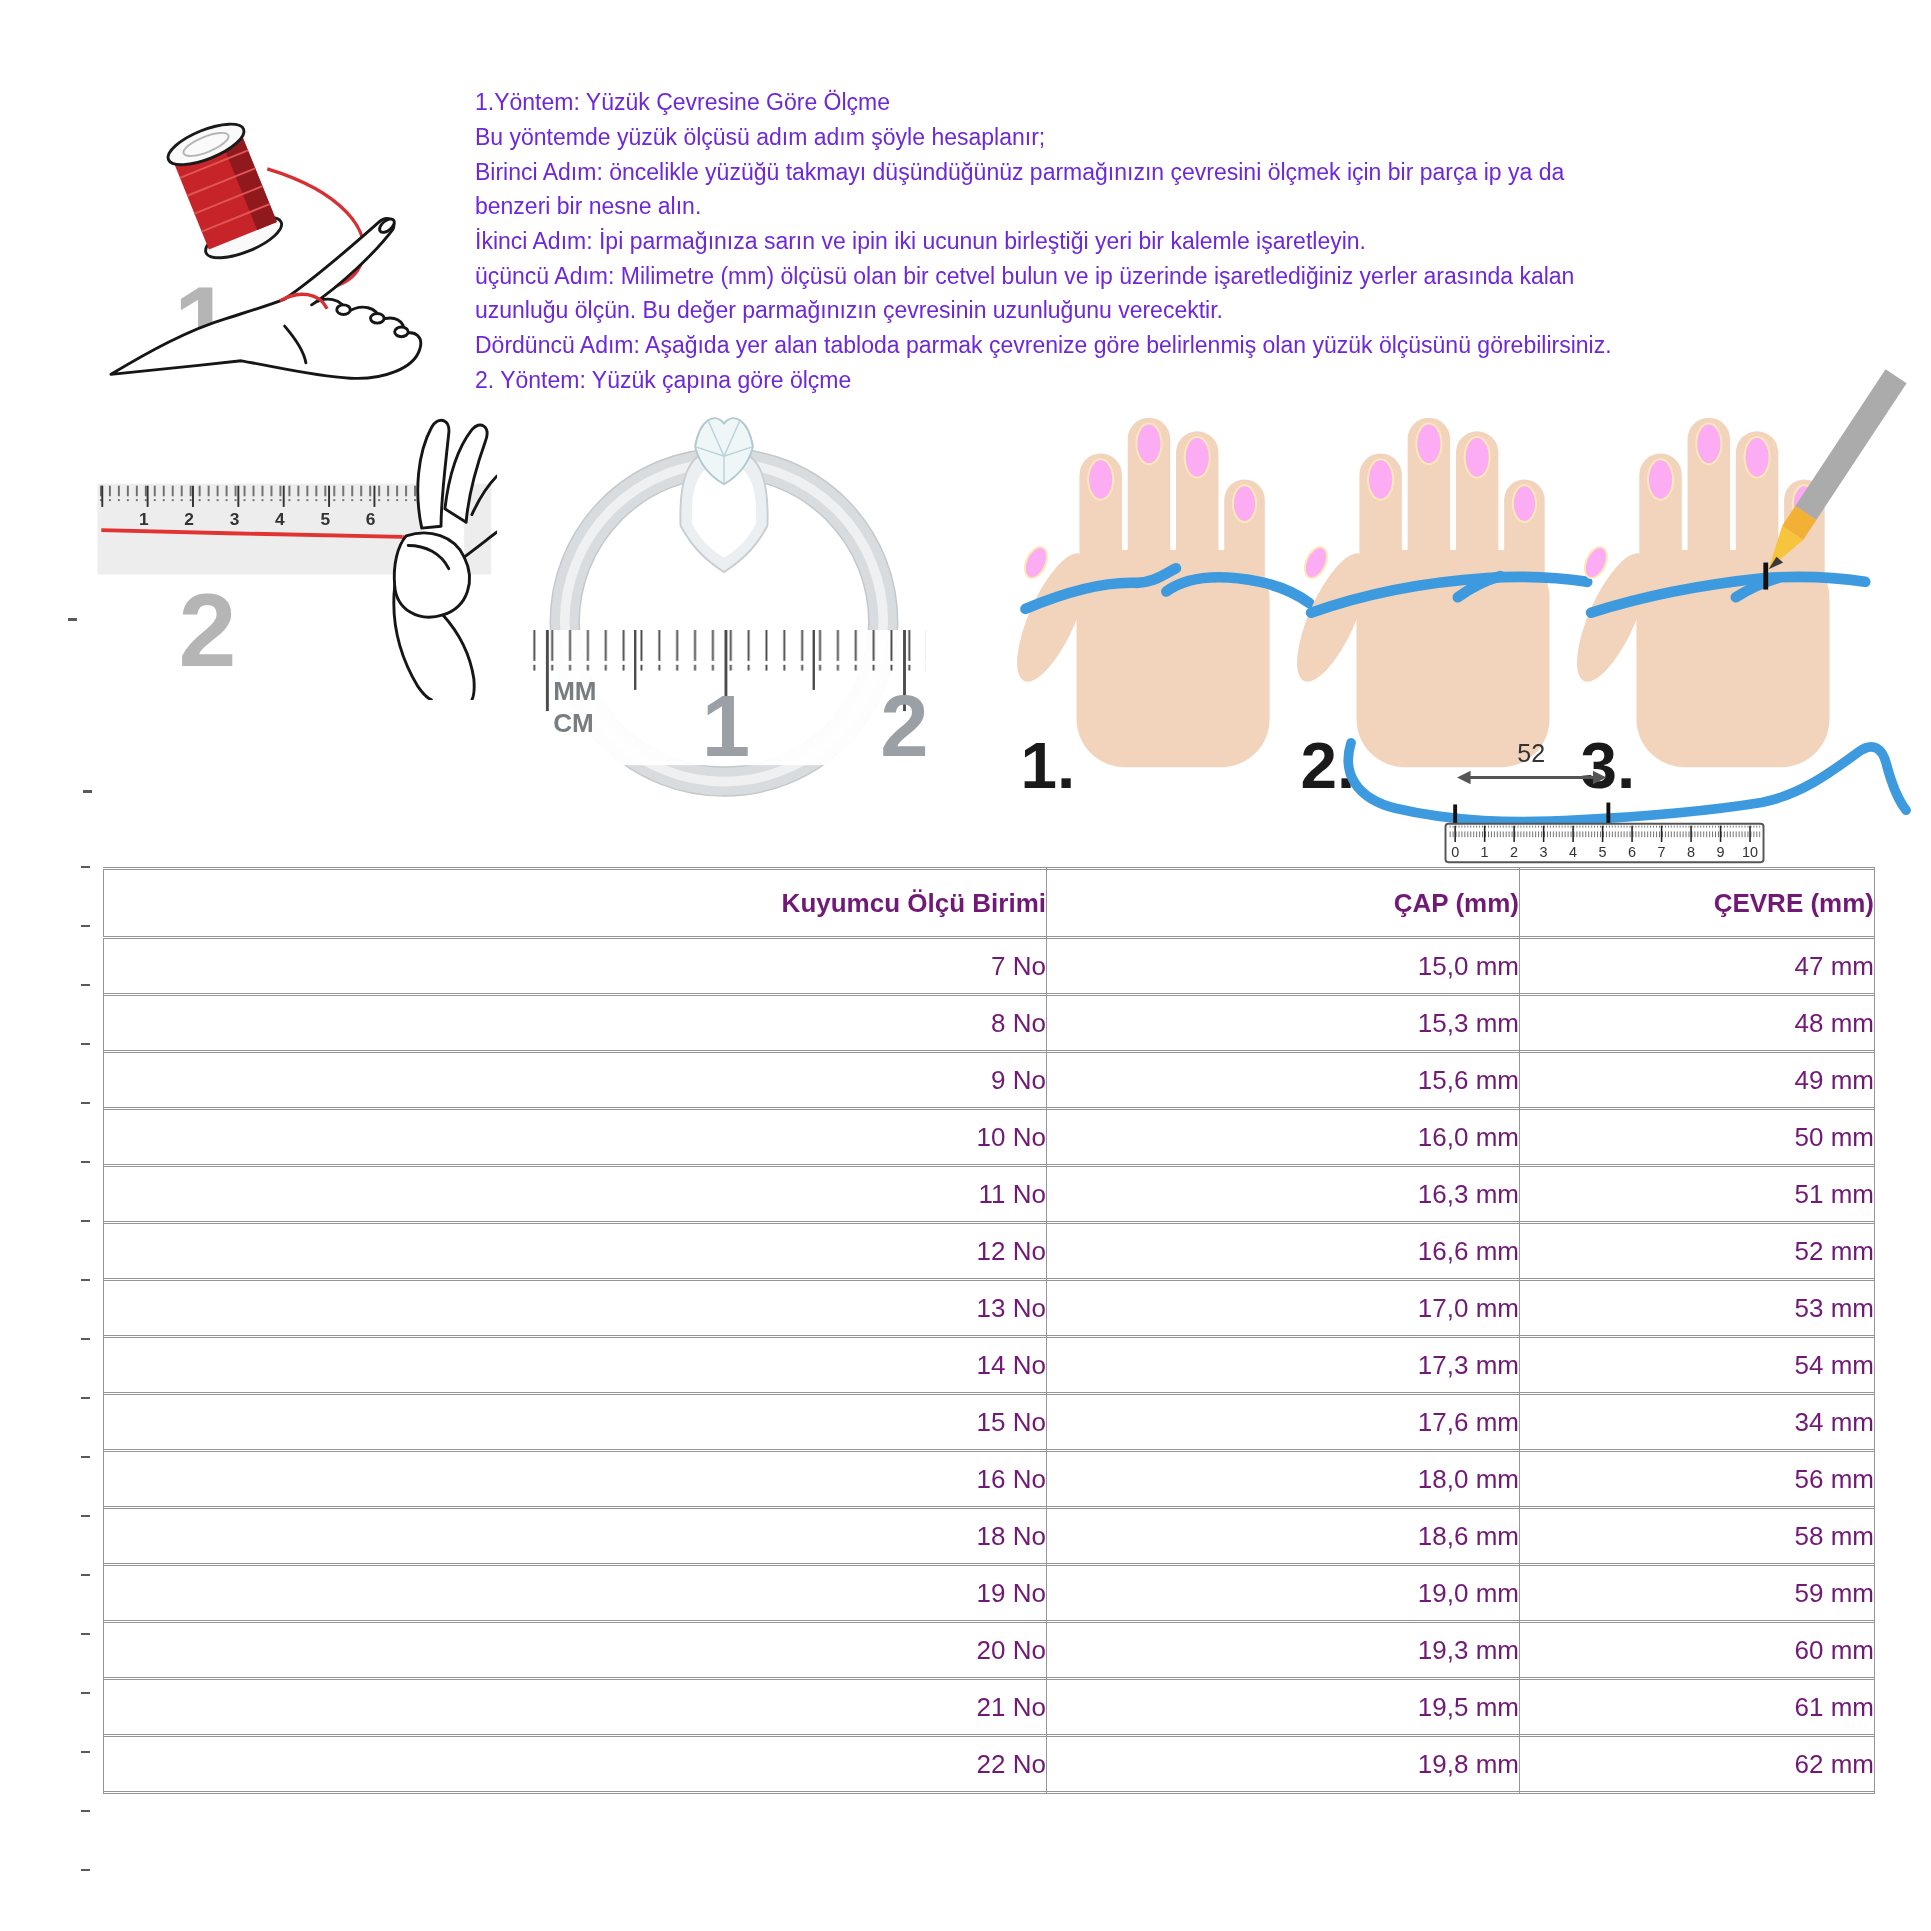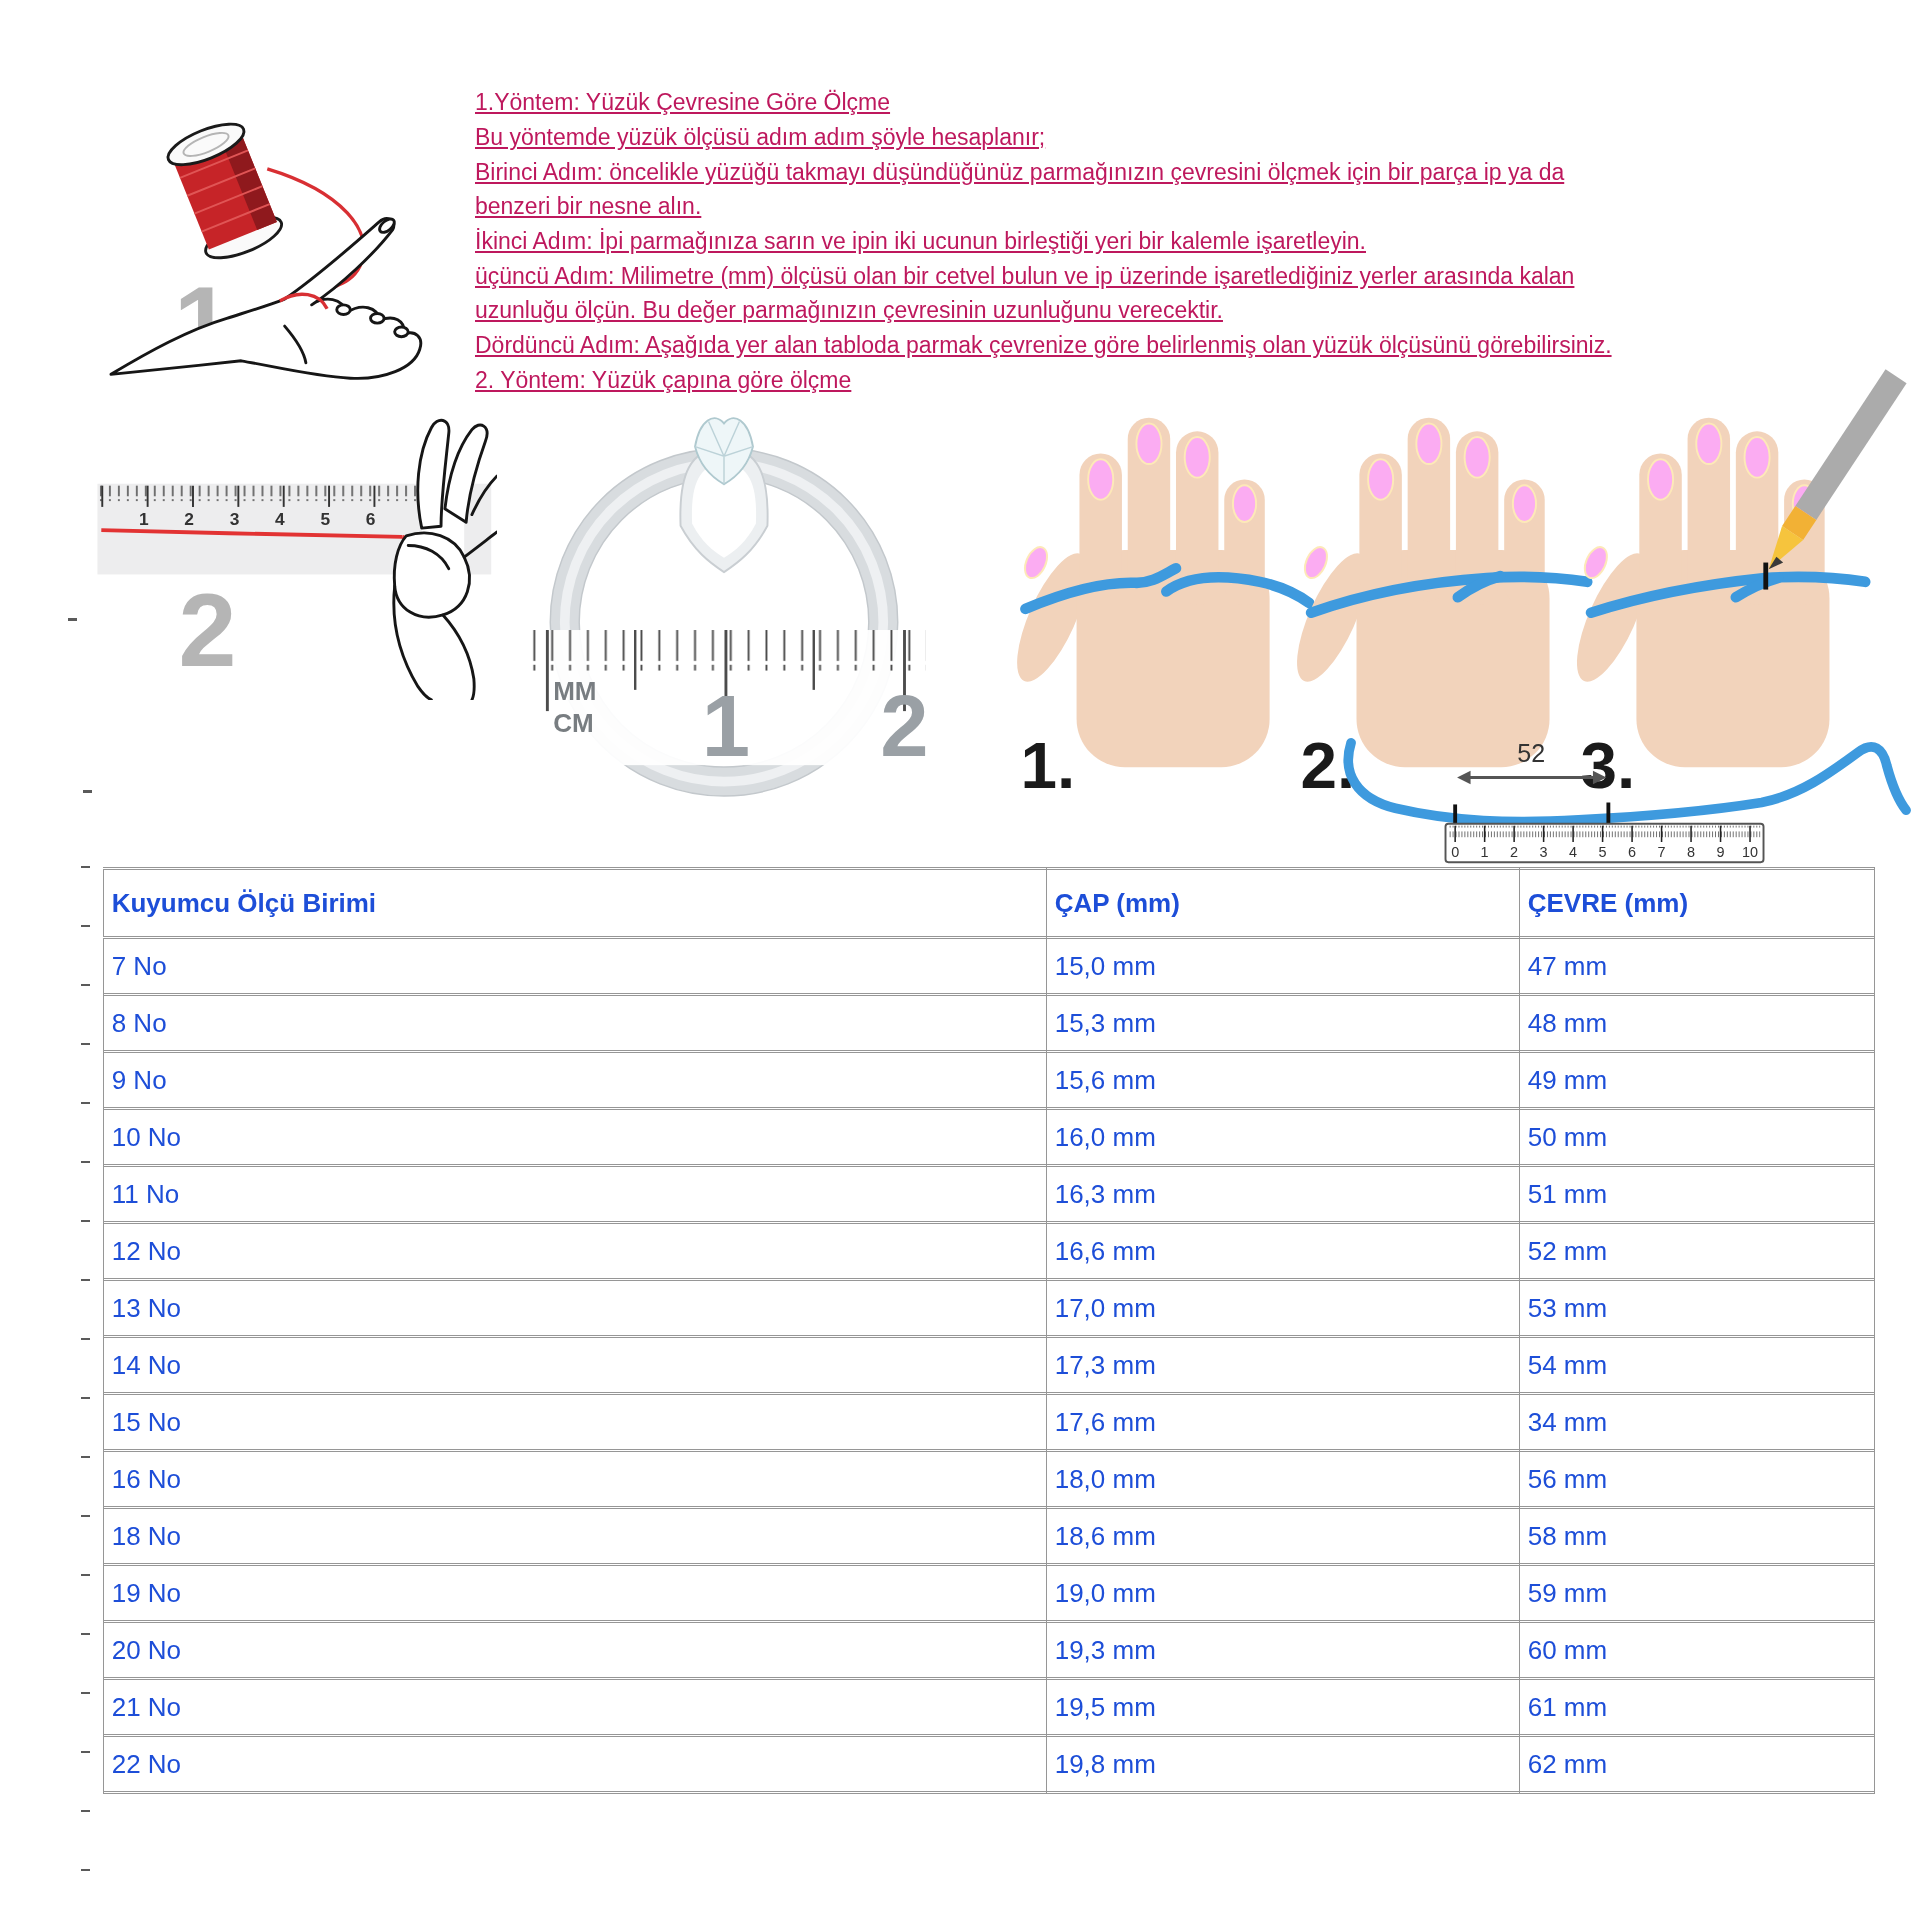--- a/index.html
+++ b/index.html
@@ -1,26 +1,26 @@
 <!DOCTYPE html>
 <html><head>
 <meta charset="utf-8">
 <style>
   html,body{margin:0;padding:0;background:#ffffff;}
   body{width:1931px;height:1931px;overflow:hidden;position:relative;
        font-family:"Liberation Sans", sans-serif;}
   .abs{position:absolute;}
 
   
-  .intro{left:475px;top:85px;width:1144px;color:#be185d;font-size:23px;line-height:34px;text-decoration:underline;}
+  .intro{left:475px;top:85px;width:1144px;color:#6d28d9;font-size:23px;line-height:34px;}
   .intro p{margin:0 0 1px 0;}
 
   
   .size-table{border-collapse:separate;border-spacing:0;table-layout:fixed;width:1538px;
-              font-size:26px;color:#1d4ed8;background:#fff;}
+              font-size:26px;color:#701a75;background:#fff;text-align:right;}
   .size-table td{border-right:1px solid #969696;border-bottom:3.9px double #969696;
                  padding:0 0 0 7.7px;height:54px;vertical-align:middle;overflow:hidden;white-space:nowrap;}
   .size-table td:first-child{border-left:1px solid #969696;}
   .size-table tr.hdr td{border-top:3.9px double #969696;font-weight:bold;height:66px;}
   .table-wrap{left:103px;top:867px;}
 
   
   .dash-strip{left:81px;top:866px;width:8.7px;height:1014px;
       background:repeating-linear-gradient(to bottom,#5a5a5a 0 1.9px,transparent 1.9px 59px);}
   .stray-dash{width:8.7px;height:2.9px;background:#5a5a5a;}

